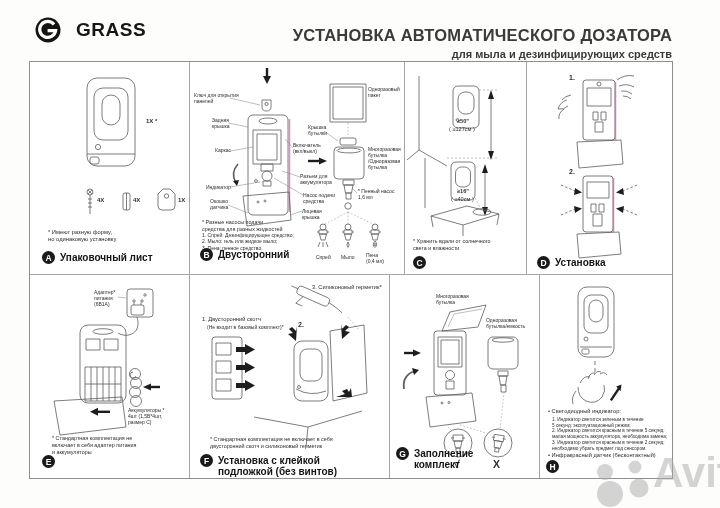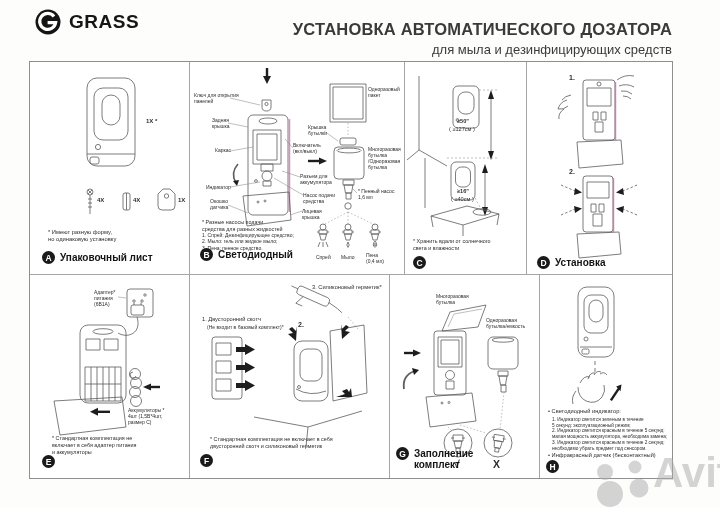--- a/index.html
+++ b/index.html
@@ -1,23 +1,23 @@
 <!DOCTYPE html>
 <html><head>
 <meta charset="utf-8">
 <style>
   html,body{margin:0;padding:0;}
   body{width:720px;height:508px;position:relative;overflow:hidden;
        background:#fdfdfc;font-family:"Liberation Sans",sans-serif;color:#222;}
   
-  .brand{position:absolute;left:34px;top:8px;display:flex;align-items:center;gap:7px;text-align:right;}
+  .brand{position:absolute;left:34px;top:16px;display:flex;align-items:center;gap:14px;text-align:right;}
   .brand-name{font-size:19px;font-weight:bold;letter-spacing:.5px;color:#161616;}
   .titles{position:absolute;right:48px;top:20px;text-align:right;color:#3a3a3a;}
-  .title-main{font-size:16.5px;font-weight:600;letter-spacing:.2px;}
-  .title-sub{font-size:13px;font-weight:normal;margin-top:3px;}
+  .title-main{font-size:16.5px;font-weight:600;letter-spacing:.2px;margin-top:6px;}
+  .title-sub{font-size:11px;font-weight:bold;margin-top:3px;}
   
   .board{position:absolute;left:29px;top:61px;width:642px;height:416px;
          border:1px solid #8f8f8f;background:#fff;}
   .panel{position:absolute;box-sizing:border-box;border-color:#a6a6a6;}
   .bR{border-right:1px solid #a6a6a6;} .bB{border-bottom:1px solid #a6a6a6;}
   svg.art{position:absolute;left:0;top:0;overflow:visible;}
   svg.art *{vector-effect:non-scaling-stroke;}
   .ln{stroke:#5c5c5c;stroke-width:.8;fill:none;}
   .lnt{stroke:#8a8a8a;stroke-width:.55;fill:none;}
   .blk{fill:#1d1d1d;stroke:none;}
@@ -192,21 +192,21 @@
     <div class="lbl" style="left:151px;top:192px;">Мыло</div>
     <div class="lbl" style="left:176px;top:190px;">Пена
 (0,4 мл)</div>
     <div class="foot" style="left:12px;top:157px;">* Разные насосы подачи
   средства для разных жидкостей</div>
     <div class="foot" style="left:12px;top:170px;font-size:5px;">1. Спрей: Дезинфицирующее средство;
 2. Мыло: гель или жидкое мыло;
 3. Пена: пенное средство.</div>
     <div class="cap" style="left:10px;top:186px;">
       <span class="badge">B</span>
-      <span class="cap-txt">Светодиодный</span>
+      <span class="cap-txt">Двусторонний</span>
     </div>
   </div>
 
   <div class="panel bR bB" style="left:375px;top:0;width:122px;height:213px;">
     <svg class="art" width="122" height="213">
       <path class="ln" d="M14 14 v74 M14 88 l28 16 M14 88 l-12 10"></path>
       <g>
         <rect class="ln" x="48" y="24" width="26" height="42" rx="5"></rect>
         <rect class="ln" x="53" y="30" width="16" height="22" rx="7"></rect>
         <circle class="ln" cx="52.5" cy="58" r="1.4"></circle>
@@ -368,20 +368,22 @@
       <path class="ln" d="M118 152 L172 136 M118 152 L64 142 M118 152 L116 172"></path>
     </svg>
     <div class="mark" style="left:108px;top:46px;font-size:7px;">2.</div>
     <div class="lbl lb6" style="left:12px;top:41px;">1. Двусторонний скотч</div>
     <div class="lbl" style="left:17px;top:49px;">(Не входит в базовый комплект)*</div>
     <div class="lbl lb6" style="left:122px;top:9px;">3. Силиконовый герметик*</div>
     <div class="foot" style="left:20px;top:161px;">* Стандартная комплектация не включает в себя
   двусторонний скотч и силиконовый герметик</div>
     <div class="cap" style="left:10px;top:179px;">
       <span class="badge">F</span>
+      <span class="cap-txt">Установка с клейкой
+подложкой (без винтов)</span>
     </div>
   </div>
 
   <div class="panel bR" style="left:360px;top:213px;width:150px;height:203px;">
     <svg class="art" width="150" height="203">
       <g>
         <path class="ln" d="M52 56 L60 37 L96 30 L88 52 Z"></path>
         <path class="lnt" d="M58 52 L64 39 L92 34"></path>
       </g>
       <g>

